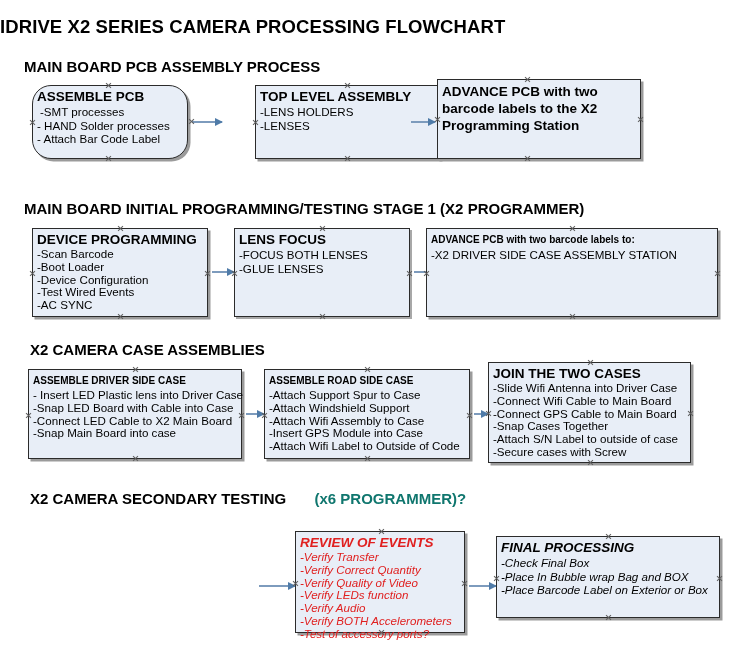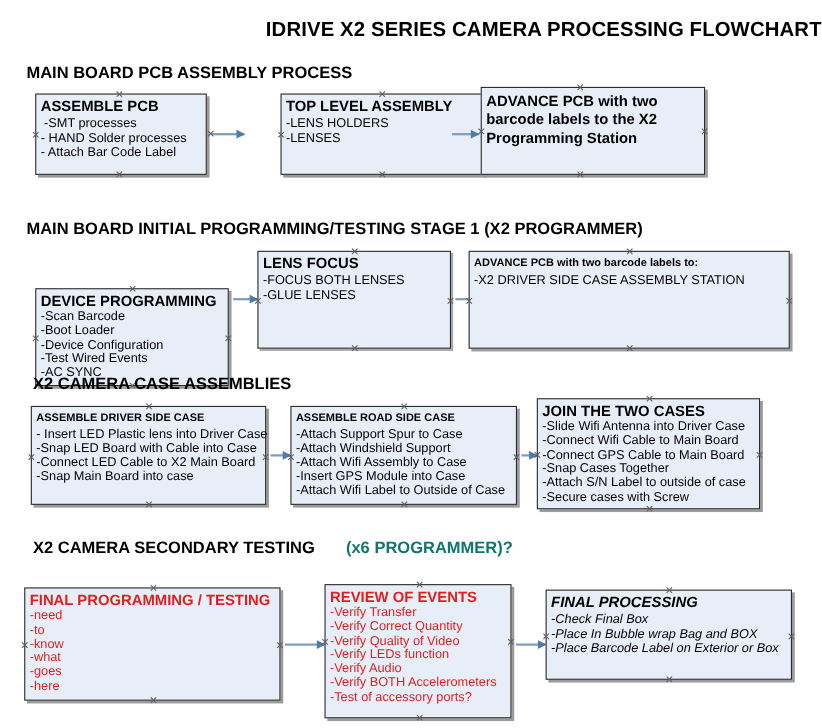--- a/index.html
+++ b/index.html
@@ -21,21 +21,21 @@
     left: 0; top: 0;
     width: 747px;
     height: 662px;
   }
 
   
   .main-title {
     position: absolute;
     left: 0; top: 16px;
     width: 747px;
-    text-align: right;
+    text-align: left;
     font-size: 18.5px;
     font-weight: bold;
     letter-spacing: 0.1px;
   }
   .section-title {
     position: absolute;
     font-size: 15px;
     font-weight: bold;
     white-space: nowrap;
   }
@@ -113,21 +113,21 @@
 <body>
 
 <div id="canvas">
 
   <div class="main-title">IDRIVE X2  SERIES CAMERA PROCESSING FLOWCHART</div>
 
   <div class="section-title" style="left:24px; top:58px;">
     <span>MAIN BOARD PCB ASSEMBLY PROCESS</span>
   </div>
 
-  <div class="node" style="left:32px; top:85px; width:156px; height:74px;">
+  <div class="node" style="left:32px; top:85px; width:156px; height:74px;border-radius:19px;">
     <div class="node-title">ASSEMBLE PCB</div>
     <div class="node-line" style="padding-left:3px;">-SMT processes</div>
     <div class="node-line">- HAND Solder processes</div>
     <div class="node-line">- Attach Bar Code Label</div>
     <span class="hx" style="left:72px; top:-4px;"></span>
     <span class="hx" style="left:72px; bottom:-4px;"></span>
     <span class="hx" style="left:-4px; top:33px;"></span>
   </div>
 
   <div class="arrow" style="left:192px; top:121px; width:30px;"></div>
@@ -150,21 +150,21 @@
     <span class="hx" style="left:86px; top:-4px;"></span>
     <span class="hx" style="left:86px; bottom:-4px;"></span>
     <span class="hx" style="left:-4px; top:36px;"></span>
     <span class="hx" style="right:-4px; top:36px;"></span>
   </div>
 
   <div class="section-title" style="left:24px; top:200px;">
     <span>MAIN BOARD INITIAL PROGRAMMING/TESTING STAGE 1 (X2 PROGRAMMER)</span>
   </div>
 
-  <div class="node" style="left:32px; top:228px; width:176px; height:89px;margin-top:34px;">
+  <div class="node" style="left:32px; top:228px; width:176px; height:89px;">
     <div class="node-title">DEVICE PROGRAMMING</div>
     <div class="node-line tight">-Scan Barcode</div>
     <div class="node-line tight">-Boot Loader</div>
     <div class="node-line tight">-Device Configuration</div>
     <div class="node-line tight">-Test Wired Events</div>
     <div class="node-line tight">-AC SYNC</div>
     <span class="hx" style="left:84px; top:-4px;"></span>
     <span class="hx" style="left:84px; bottom:-4px;"></span>
     <span class="hx" style="left:-4px; top:41px;"></span>
     <span class="hx" style="right:-4px; top:41px;"></span>
@@ -210,21 +210,21 @@
   </div>
 
   <div class="arrow" style="left:246px; top:413px; width:18px;"></div>
 
   <div class="node" style="left:264px; top:369px; width:206px; height:90px;">
     <div class="node-title small">ASSEMBLE ROAD SIDE CASE</div>
     <div class="node-line tight">-Attach Support Spur to Case</div>
     <div class="node-line tight">-Attach Windshield Support</div>
     <div class="node-line tight">-Attach Wifi Assembly to Case</div>
     <div class="node-line tight">-Insert GPS Module into Case</div>
-    <div class="node-line tight">-Attach Wifi Label to Outside of Case</div>
+    <div class="node-line tight">-Attach Wifi Label to Outside of Code</div>
     <span class="hx" style="left:99px; top:-4px;"></span>
     <span class="hx" style="left:99px; bottom:-4px;"></span>
     <span class="hx" style="left:-4px; top:42px;"></span>
     <span class="hx" style="right:-4px; top:42px;"></span>
   </div>
 
   <div class="arrow" style="left:474px; top:413px; width:14px;"></div>
 
   <div class="node" style="left:488px; top:362px; width:203px; height:101px;">
     <div class="node-title">JOIN THE TWO CASES</div>
@@ -237,37 +237,24 @@
     <span class="hx" style="left:98px; top:-4px;"></span>
     <span class="hx" style="left:98px; bottom:-4px;"></span>
     <span class="hx" style="left:-4px; top:47px;"></span>
     <span class="hx" style="right:-4px; top:47px;"></span>
   </div>
 
   <div class="section-title" style="left:30px; top:490px;">
     <span>X2 CAMERA SECONDARY TESTING</span><span>&nbsp;&nbsp;</span><span class="accent">(x6 PROGRAMMER)?</span>
   </div>
 
-  <div class="node red" style="left:22px; top:534px; width:233px; height:103px;">
-    <div class="node-title">FINAL PROGRAMMING / TESTING</div>
-    <div class="node-line tight">-need</div>
-    <div class="node-line tight">-to</div>
-    <div class="node-line tight">-know</div>
-    <div class="node-line tight">-what</div>
-    <div class="node-line tight">-goes</div>
-    <div class="node-line tight">-here</div>
-    <span class="hx" style="left:113px; top:-4px;"></span>
-    <span class="hx" style="left:113px; bottom:-4px;"></span>
-    <span class="hx" style="left:-4px; top:48px;"></span>
-    <span class="hx" style="right:-4px; top:48px;"></span>
-  </div>
 
   <div class="arrow" style="left:259px; top:585px; width:36px;"></div>
 
-  <div class="node red" style="left:295px; top:531px; width:170px; height:122px;">
+  <div class="node red" style="left:295px; top:531px; width:170px; height:102px;font-style:italic;">
     <div class="node-title">REVIEW OF EVENTS</div>
     <div class="node-line tight">-Verify Transfer</div>
     <div class="node-line tight">-Verify Correct Quantity</div>
     <div class="node-line tight">-Verify Quality of Video</div>
     <div class="node-line tight">-Verify LEDs function</div>
     <div class="node-line tight">-Verify Audio</div>
     <div class="node-line tight">-Verify BOTH Accelerometers</div>
     <div class="node-line tight">-Test of accessory ports?</div>
     <span class="hx" style="left:82px; top:-4px;"></span>
     <span class="hx" style="left:82px; bottom:-4px;"></span>

